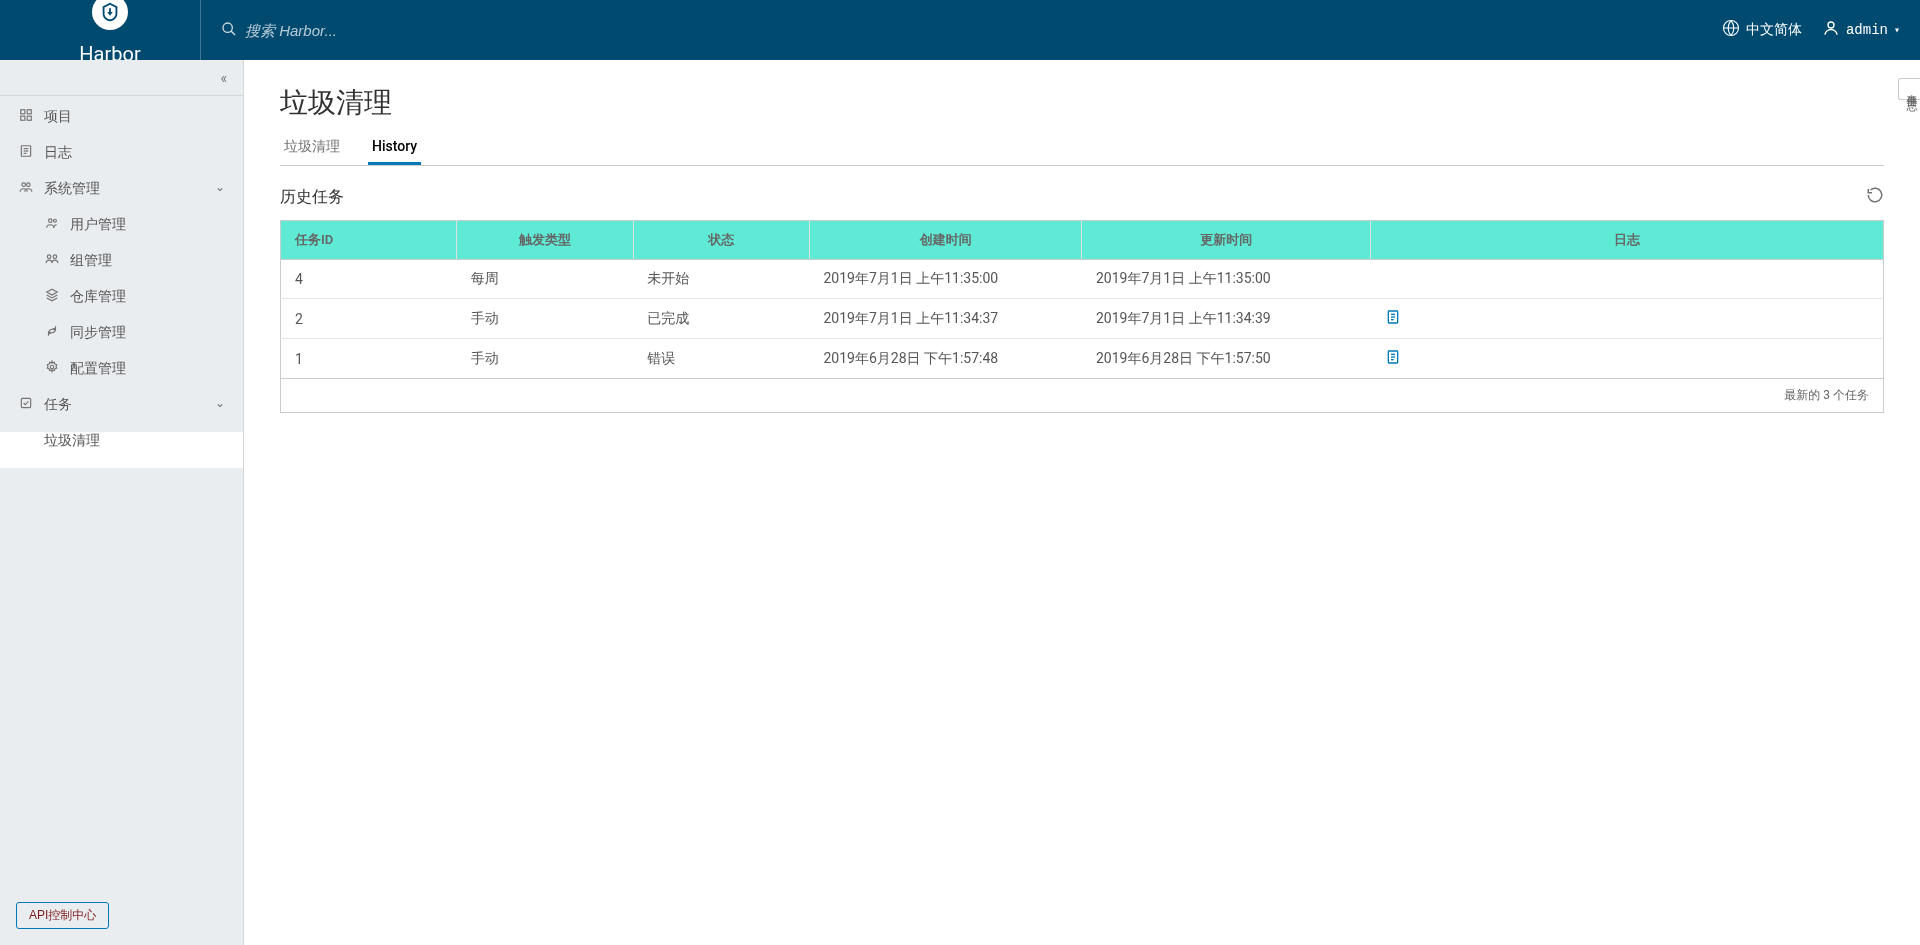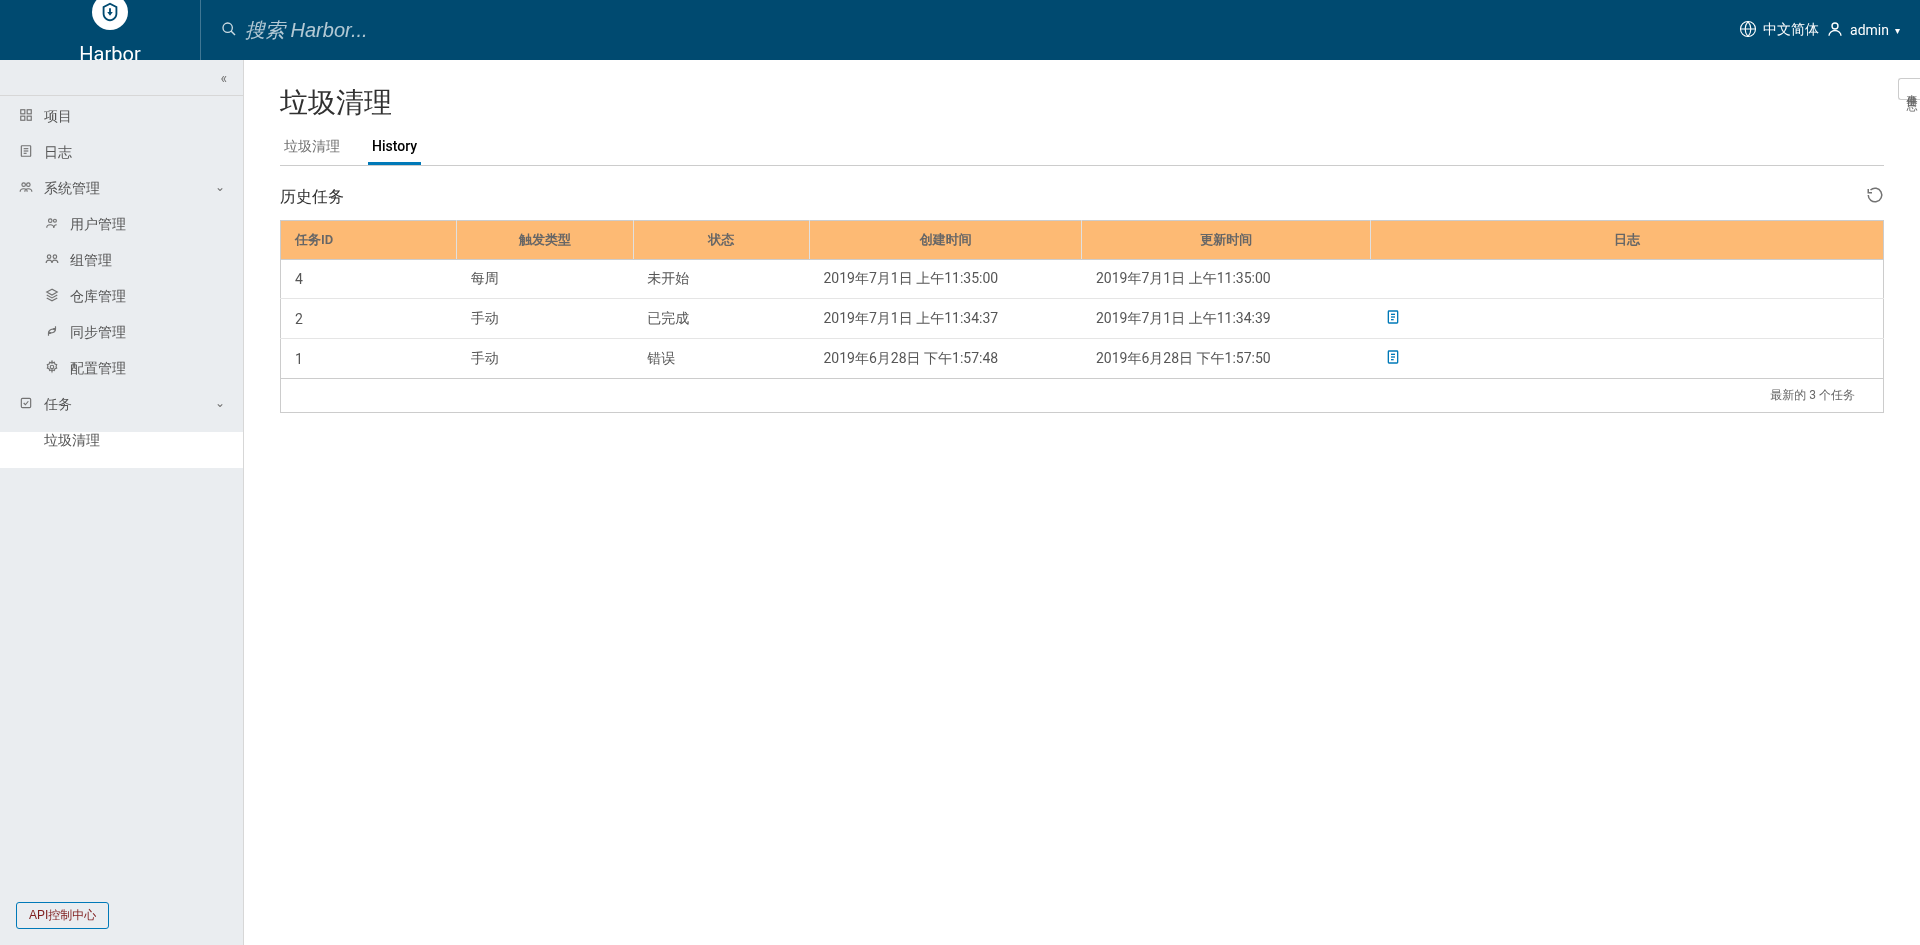--- a/index.html
+++ b/index.html
@@ -5,23 +5,23 @@
     * { margin: 0; padding: 0; box-sizing: border-box; }
     body { font-family: -apple-system, BlinkMacSystemFont, "Segoe UI", Roboto, "Helvetica Neue", Arial, sans-serif; font-size: 14px; color: #565656; background: #f5f5f5; }
     
     
     .header { background: #004a70; height: 60px; display: flex; align-items: center; padding: 0 20px; color: #fff; }
     .logo-section { display: flex; align-items: center; gap: 12px; min-width: 180px; flex-direction: column; }
     .logo-icon { width: 36px; height: 36px; border-radius: 50%; background: #fff; display: flex; align-items: center; justify-content: center; color: #004a70; }
     .logo-text { font-size: 20px; font-weight: 400; }
     .search-section { flex: 1; display: flex; align-items: center; border-left: 1px solid rgba(255,255,255,0.25); padding-left: 20px; height: 100%; }
     .search-icon { color: #fff; opacity: 0.8; margin-right: 8px; }
-    .search-input { background: transparent; border: none; color: #22c55e; font-size: 20px; outline: none; width: 300px; }
+    .search-input { background: transparent; border: none; color: #22c55e; font-size: 15px; outline: none; width: 300px; }
     .search-input::placeholder { color: rgba(255,255,255,0.7); font-style: italic; }
-    .header-right { display: flex; gap: 7px; }
+    .header-right { display: flex; gap: 20px; font-family: Liberation Mono, monospace; }
     .lang-section, .user-section { display: flex; align-items: center; gap: 6px; cursor: pointer; }
     .dropdown-caret { font-size: 10px; }
     
     
     .body-wrap { display: flex; height: calc(100vh - 60px); position: relative; }
     
     
     .sidebar { width: 244px; background: #eaedf0; border-right: 1px solid #d7d7d7; display: flex; flex-direction: column; position: relative; }
     .sidebar-collapse { height: 36px; display: flex; align-items: center; justify-content: flex-end; padding-right: 16px; border-bottom: 1px solid #d7d7d7; cursor: pointer; color: #737373; }
     .nav { flex: 1; padding-top: 12px; }
@@ -39,24 +39,24 @@
     .tabs { display: flex; border-bottom: 1px solid #ccc; margin-bottom: 20px; }
     .tab { padding: 8px 4px; margin-right: 24px; cursor: pointer; color: #737373; }
     .tab.active { color: #000; border-bottom: 3px solid #0079b8; font-weight: 500; }
     
     .section-header { display: flex; align-items: center; justify-content: space-between; margin-bottom: 12px; }
     .section-title { font-size: 16px; color: #313131; font-weight: 400; }
     .refresh-btn { cursor: pointer; color: #737373; font-size: 18px; }
     
     
     .data-table { width: 100%; border: 1px solid #ccc; border-collapse: collapse; background: #fff; }
-    .data-table th { text-align: left; padding: 10px 14px; font-weight: 600; font-size: 13px; color: #666; border-bottom: 1px solid #ccc; background: #fdba74; }
+    .data-table th { text-align: left; padding: 10px 14px; font-weight: 600; font-size: 13px; color: #666; border-bottom: 1px solid #ccc; background: #5eead4; }
     .data-table th + th { border-left: 1px solid #e0e0e0; text-align: center; }
     .data-table td { padding: 10px 14px; border-top: 1px solid #e5e5e5; color: #565656; }
-    .table-footer { border: 1px solid #ccc; border-top: none; padding: 8px 28px; text-align: right; font-size: 12px; color: #666; }
+    .table-footer { border: 1px solid #ccc; border-top: none; padding: 8px 14px; text-align: right; font-size: 12px; color: #666; }
     .log-icon { color: #0079b8; cursor: pointer; }
     
     
     .side-tab { position: absolute; right: 0; top: 18px; width: 22px; border: 1px solid #ccc; border-right: none; background: #fff; padding: 6px 2px; writing-mode: vertical-rl; text-orientation: upright; font-size: 11px; color: #666; cursor: pointer; letter-spacing: 2px; border-radius: 3px 0 0 3px; }
     
     
     .col-id { width: 11%; }
     .col-trigger { width: 11%; }
     .col-status { width: 11%; }
     .col-created { width: 17%; }

